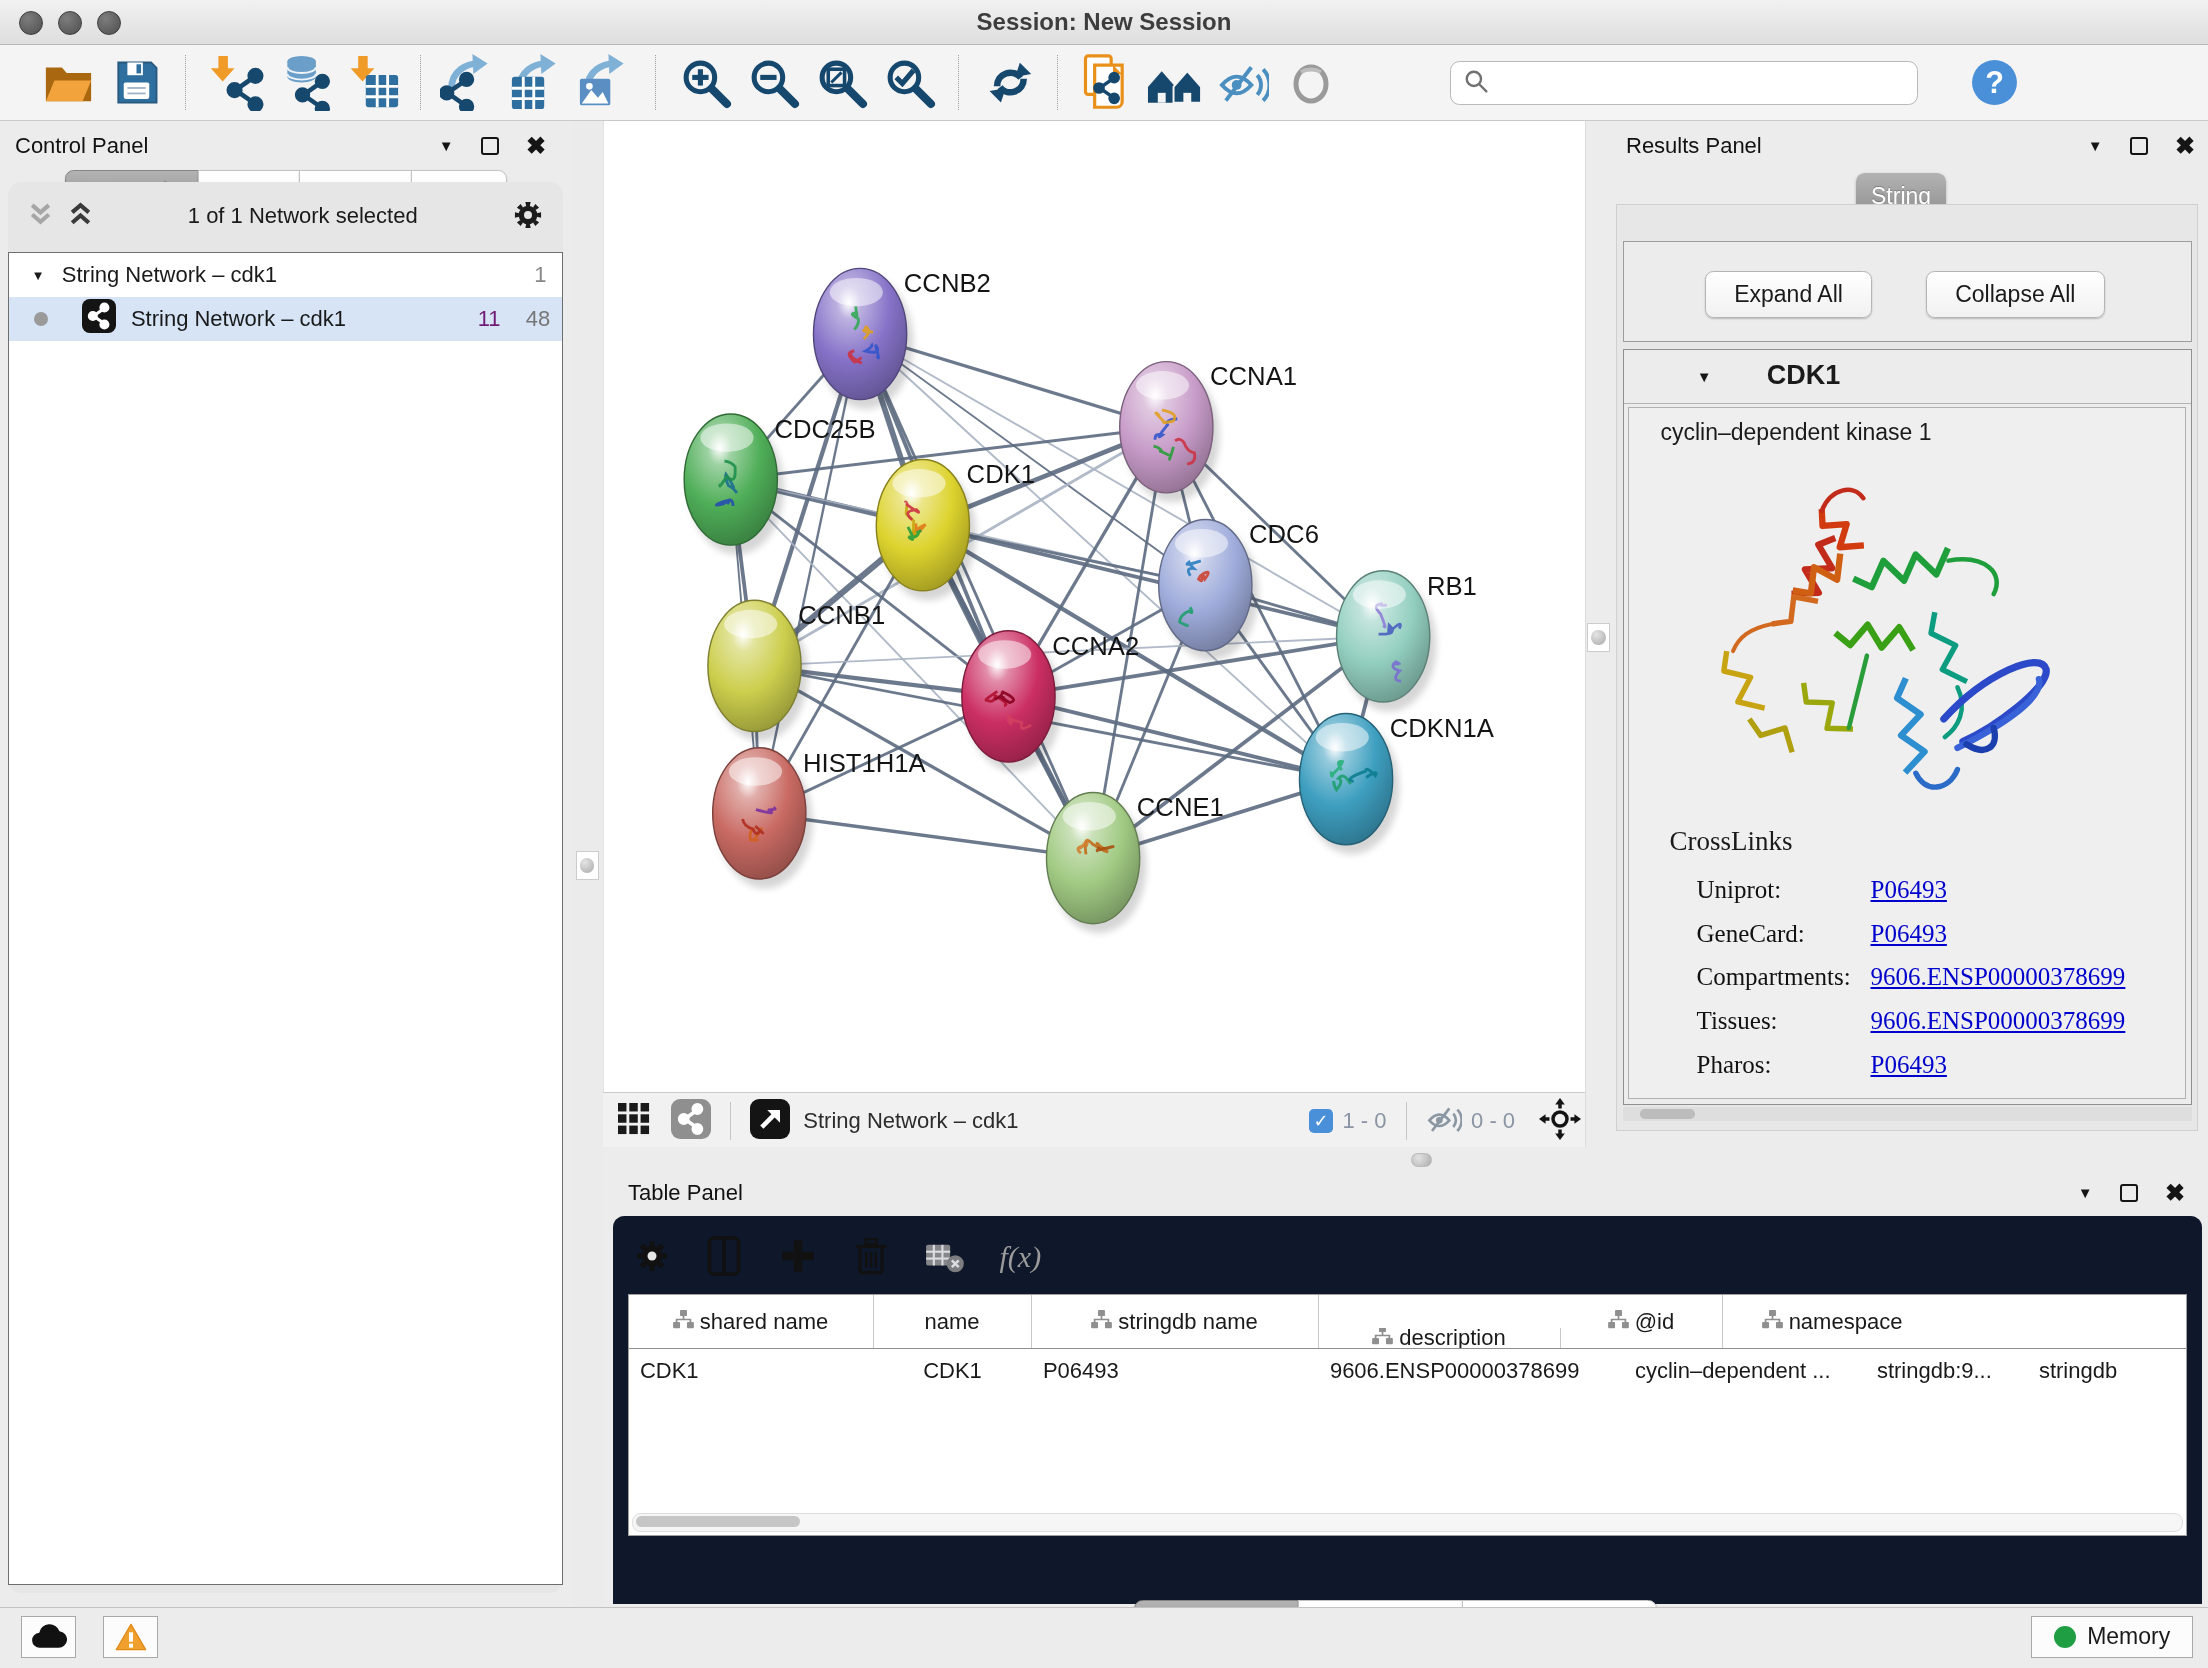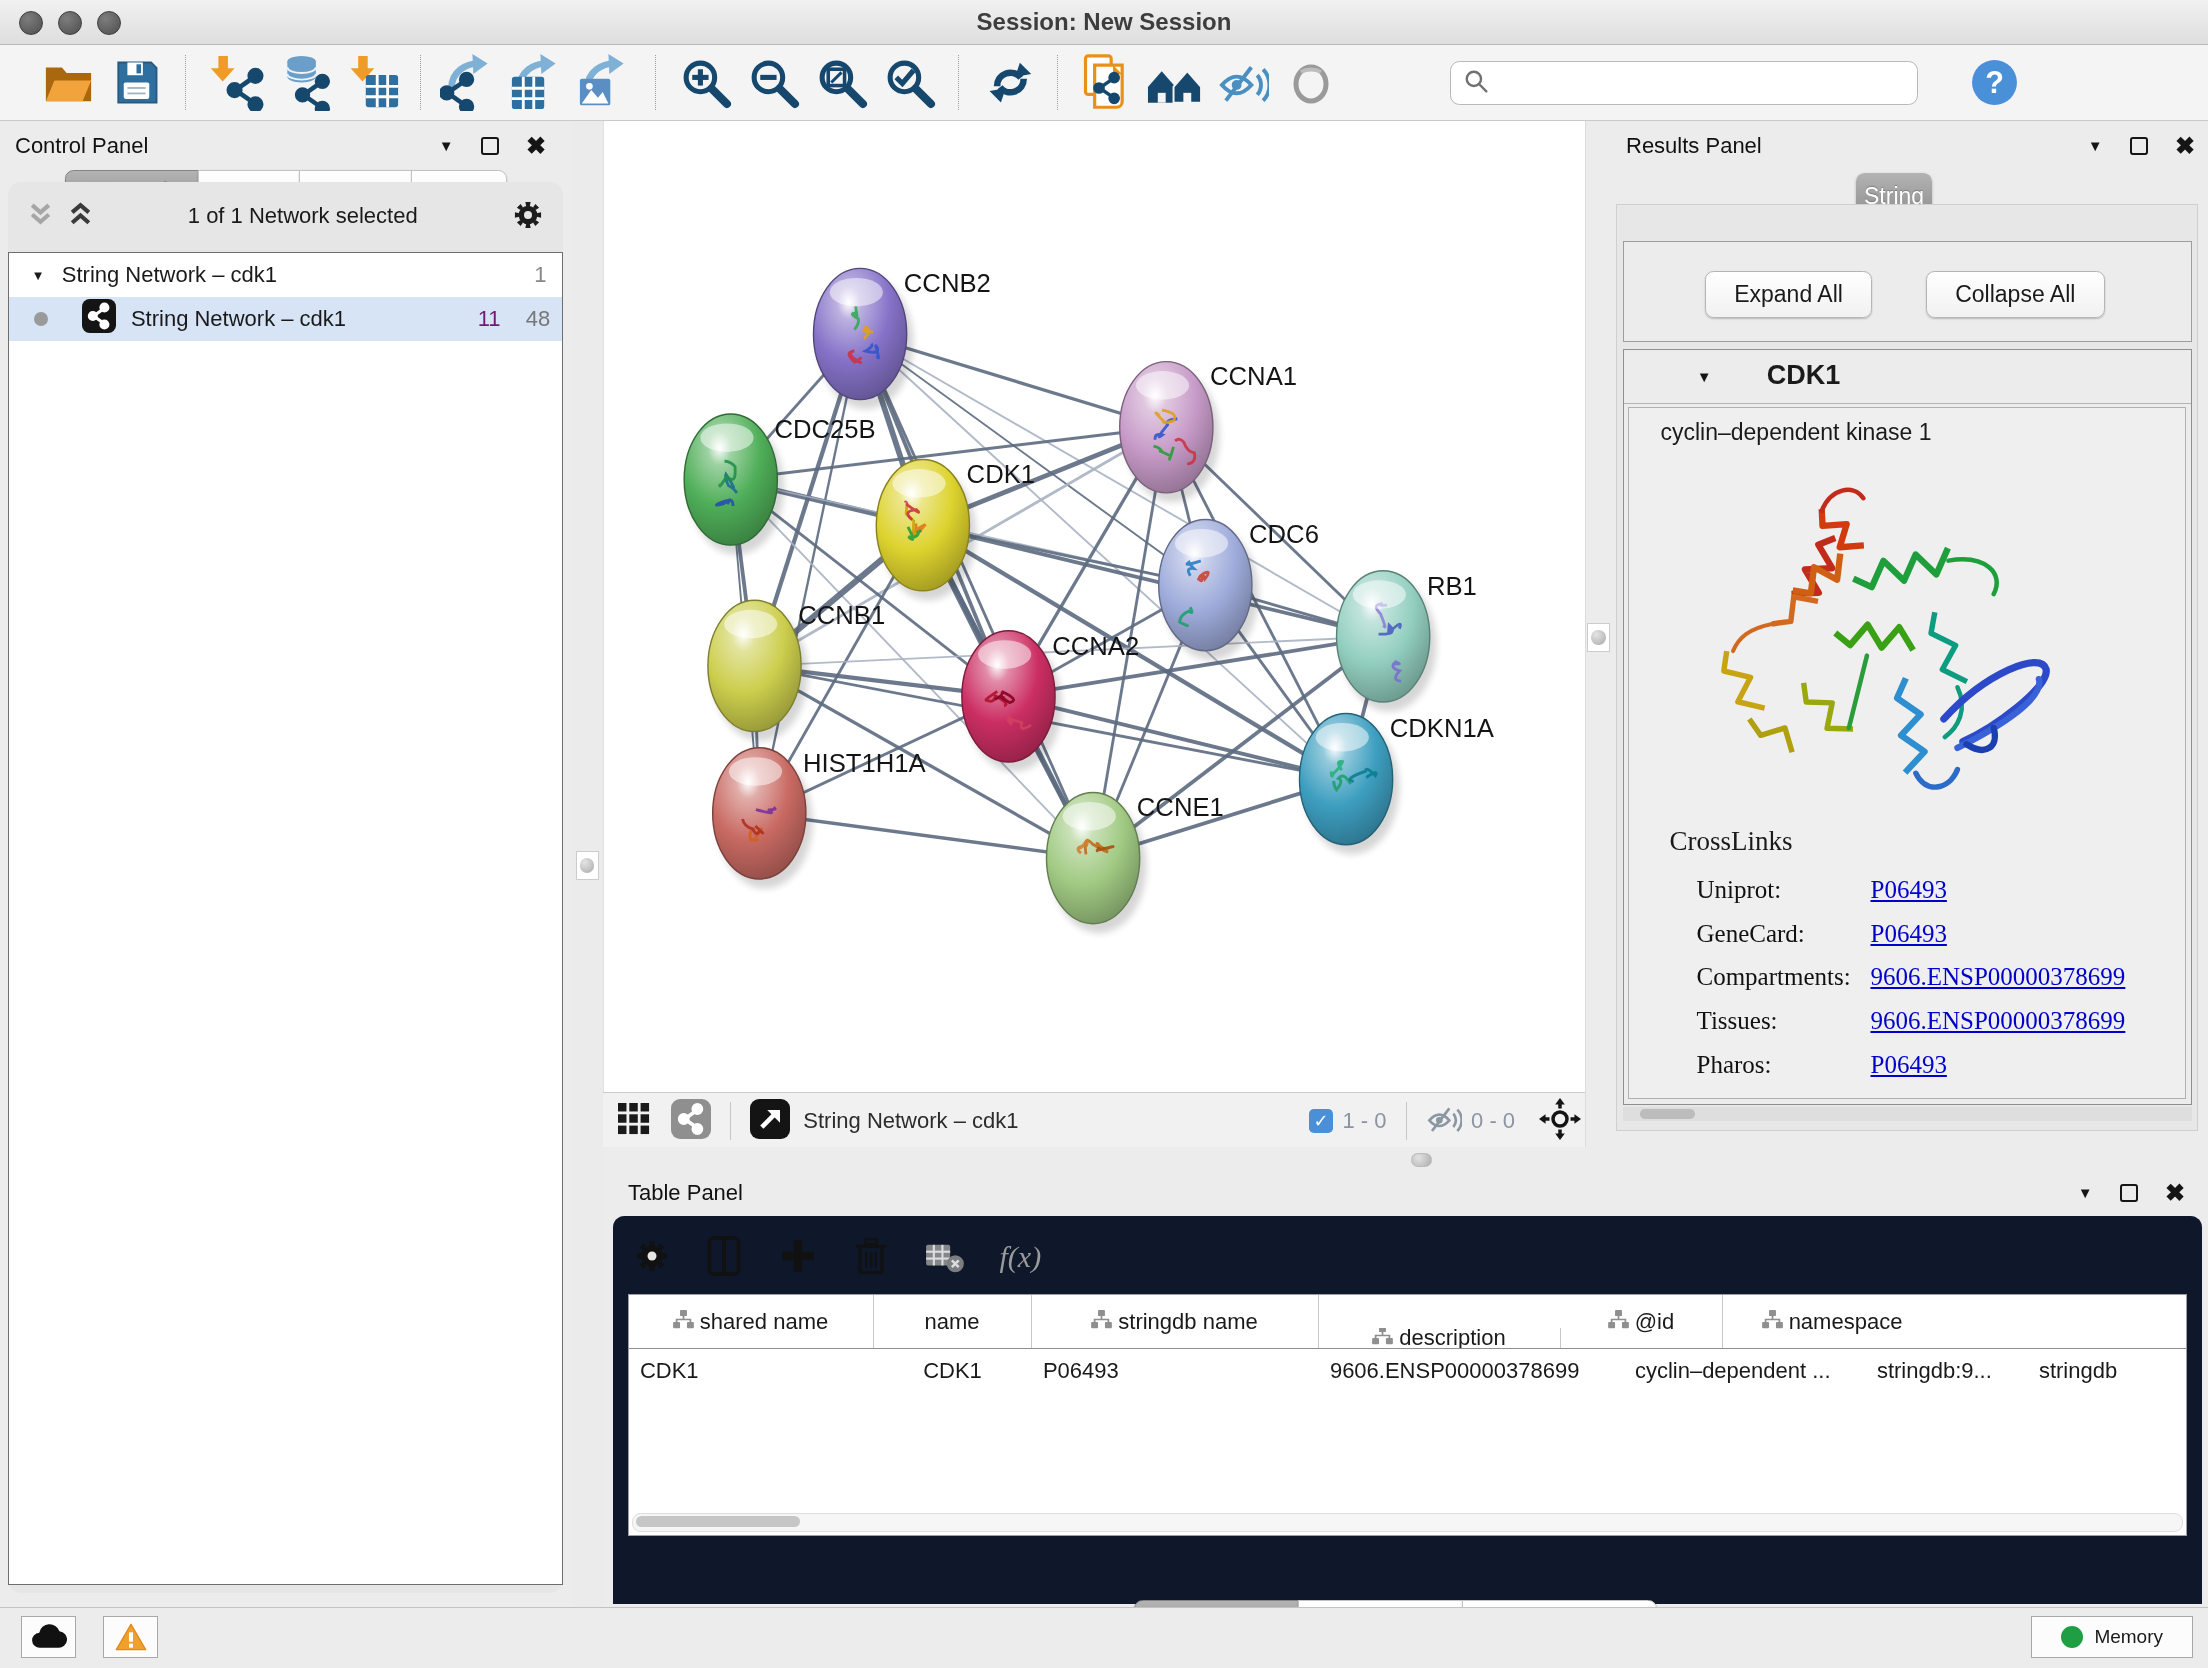--- a/index.html
+++ b/index.html
@@ -73,21 +73,21 @@
   .nt-count{font-size:22px;color:#8a94a2;margin-left:9.5px}
   #nt-checkbox{width:24px;height:24px;border-radius:4.8px;background:#4a90d9;color:#fff;font-size:18px;
                display:flex;align-items:center;justify-content:center}
   #hsplit{position:absolute;left:603px;top:1147px;width:1605px;height:23px;background:#ececec}
   #hsplit .knob{position:absolute;left:808px;top:5.7px;width:19px;height:12.4px;border-radius:6.7px;
                 background:radial-gradient(circle at 35% 30%,#e2e2e2,#adadad);border:1px solid #bbb}
   
   #results-panel{position:absolute;left:1585px;top:121px;width:624px;height:1026px;background:#ececec;
                  border-left:1px solid #dcdcdc}
   #results-panel .panel-head{padding:5.7px 15px 0 40px}
-  #rp-tab{position:absolute;left:270px;top:52px;height:47px;padding:0 8px;border-radius:8.6px;
+  #rp-tab{position:absolute;left:270px;top:52px;height:47px;padding:0 15px;border-radius:8.6px;
           background:linear-gradient(#b3b3b3,#8d8d8d);color:#fff;font-size:23px;line-height:47px;
           box-shadow:0 1.9px 2.9px rgba(0,0,0,.25);text-shadow:0 -1px 1px rgba(0,0,0,.25)}
   #rp-container{position:absolute;left:30px;top:83px;width:582px;height:927px;background:#e7e7e7;
                 border:1px solid #cfcfcf;box-sizing:border-box}
   #rp-box1{position:absolute;left:5.7px;top:36px;width:569px;height:101px;background:#ececec;
            border:1.9px solid #9d9d9d;box-sizing:border-box}
   .rp-btn{position:absolute;top:28.5px;height:45px;background:linear-gradient(#ffffff,#f1f1f1);
           border:1px solid #b5b5b5;border-radius:8.6px;font-size:23px;text-align:center;line-height:45px;
           box-shadow:0 1px 1.9px rgba(0,0,0,.22);padding:0 28.5px}
   #rp-box2{position:absolute;left:5.7px;top:144px;width:569px;height:756px;background:#ececec;
@@ -124,21 +124,21 @@
   .td.center{text-align:center;padding-left:0}
   #tscroll{position:absolute;left:3.8px;right:3.8px;bottom:2.9px;height:17px;background:#f6f6f6;
            border:1px solid #ddd;border-radius:8.6px}
   #tscroll .thumb{position:absolute;left:2.9px;top:1.9px;width:164px;height:11.4px;background:#c6c6c6;border-radius:5.7px}
   #tp-tabs{position:absolute;left:521px;top:384px}
   
   #status-bar{position:absolute;left:0;top:1607px;width:2208px;height:61px;background:#ececec;
               border-top:1.9px solid #c3c3c3}
   .sb-btn{position:absolute;top:7.6px;height:42px;background:#fcfcfc;border:1.9px solid #a8a8a8;
           display:flex;align-items:center;justify-content:center;box-sizing:border-box}
-  #memory-btn{right:15px;width:162px;gap:11.4px;font-size:19px}
+  #memory-btn{right:15px;width:162px;gap:11.4px;font-size:23px}
   #memory-dot{width:22px;height:22px;border-radius:50%;background:#1f9e44}
 </style>
 </head>
 <body>
 
 <div id="app">
 
   <div id="titlebar">
     <div class="light" style="left:19px"></div>
     <div class="light" style="left:58px"></div>

